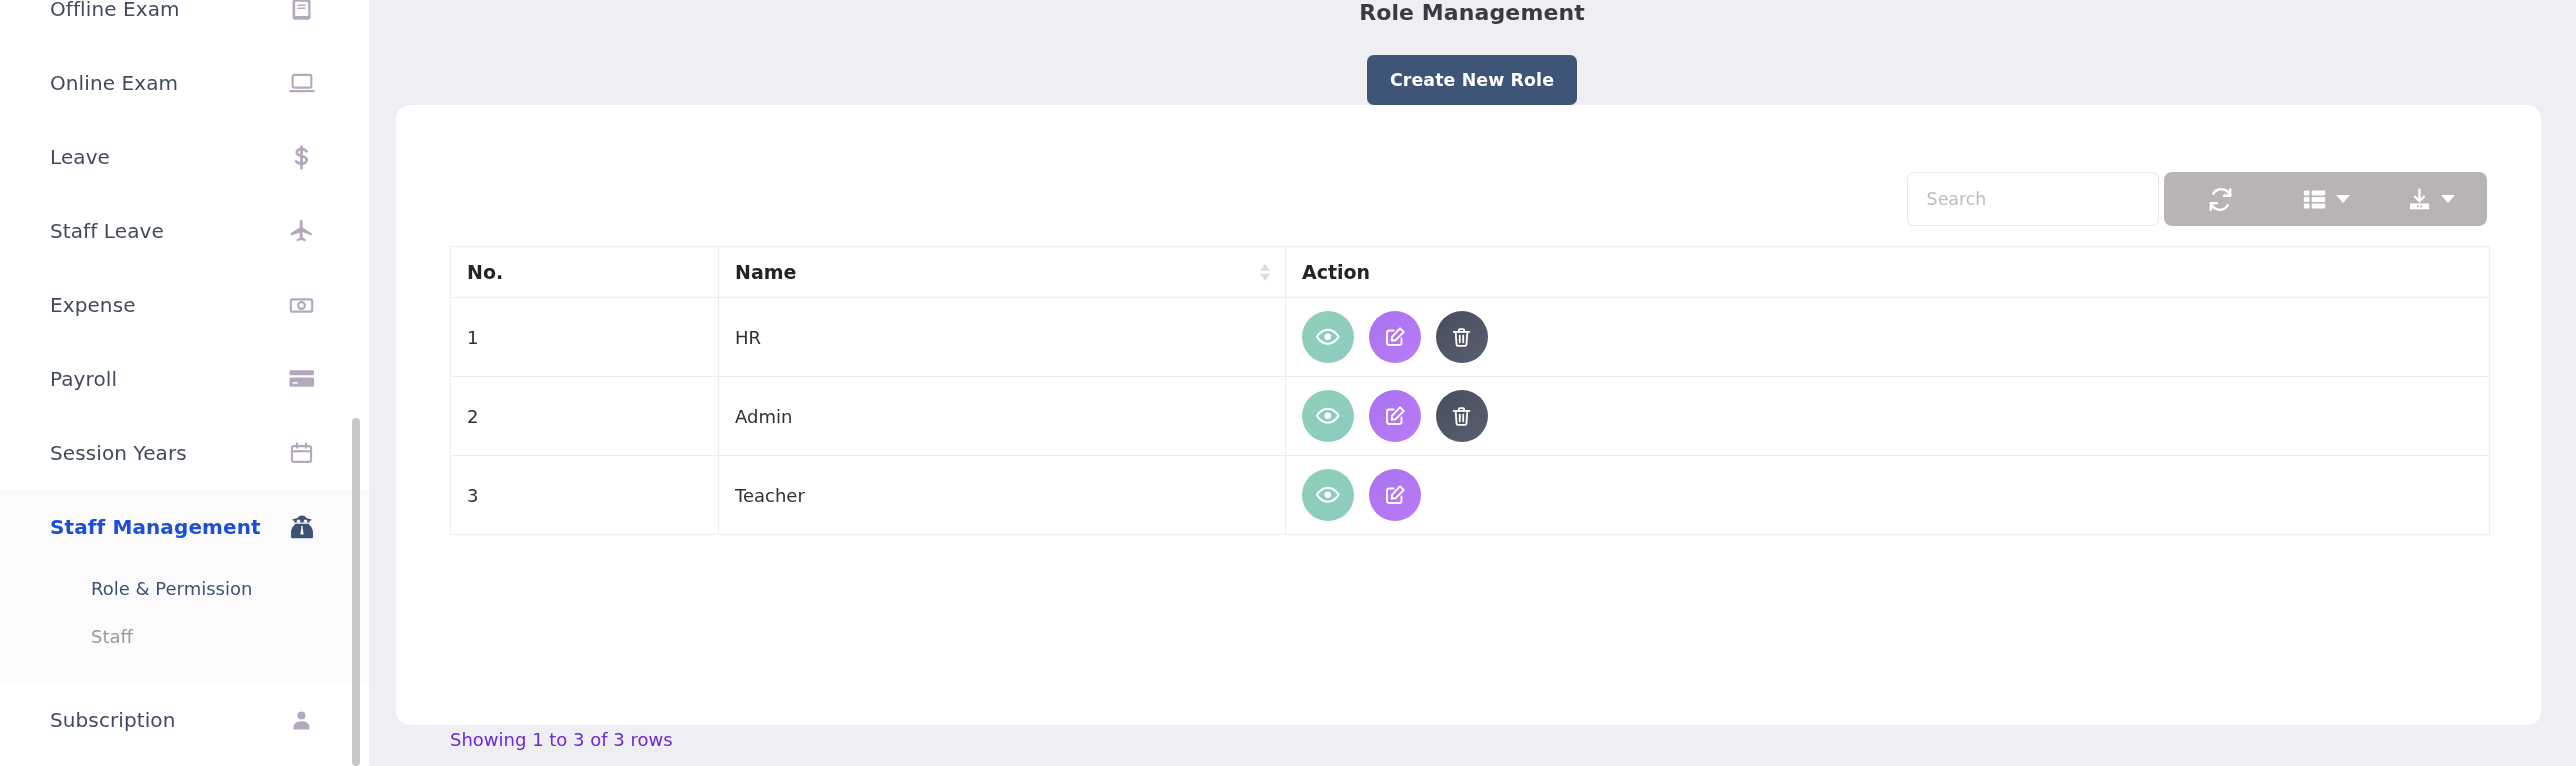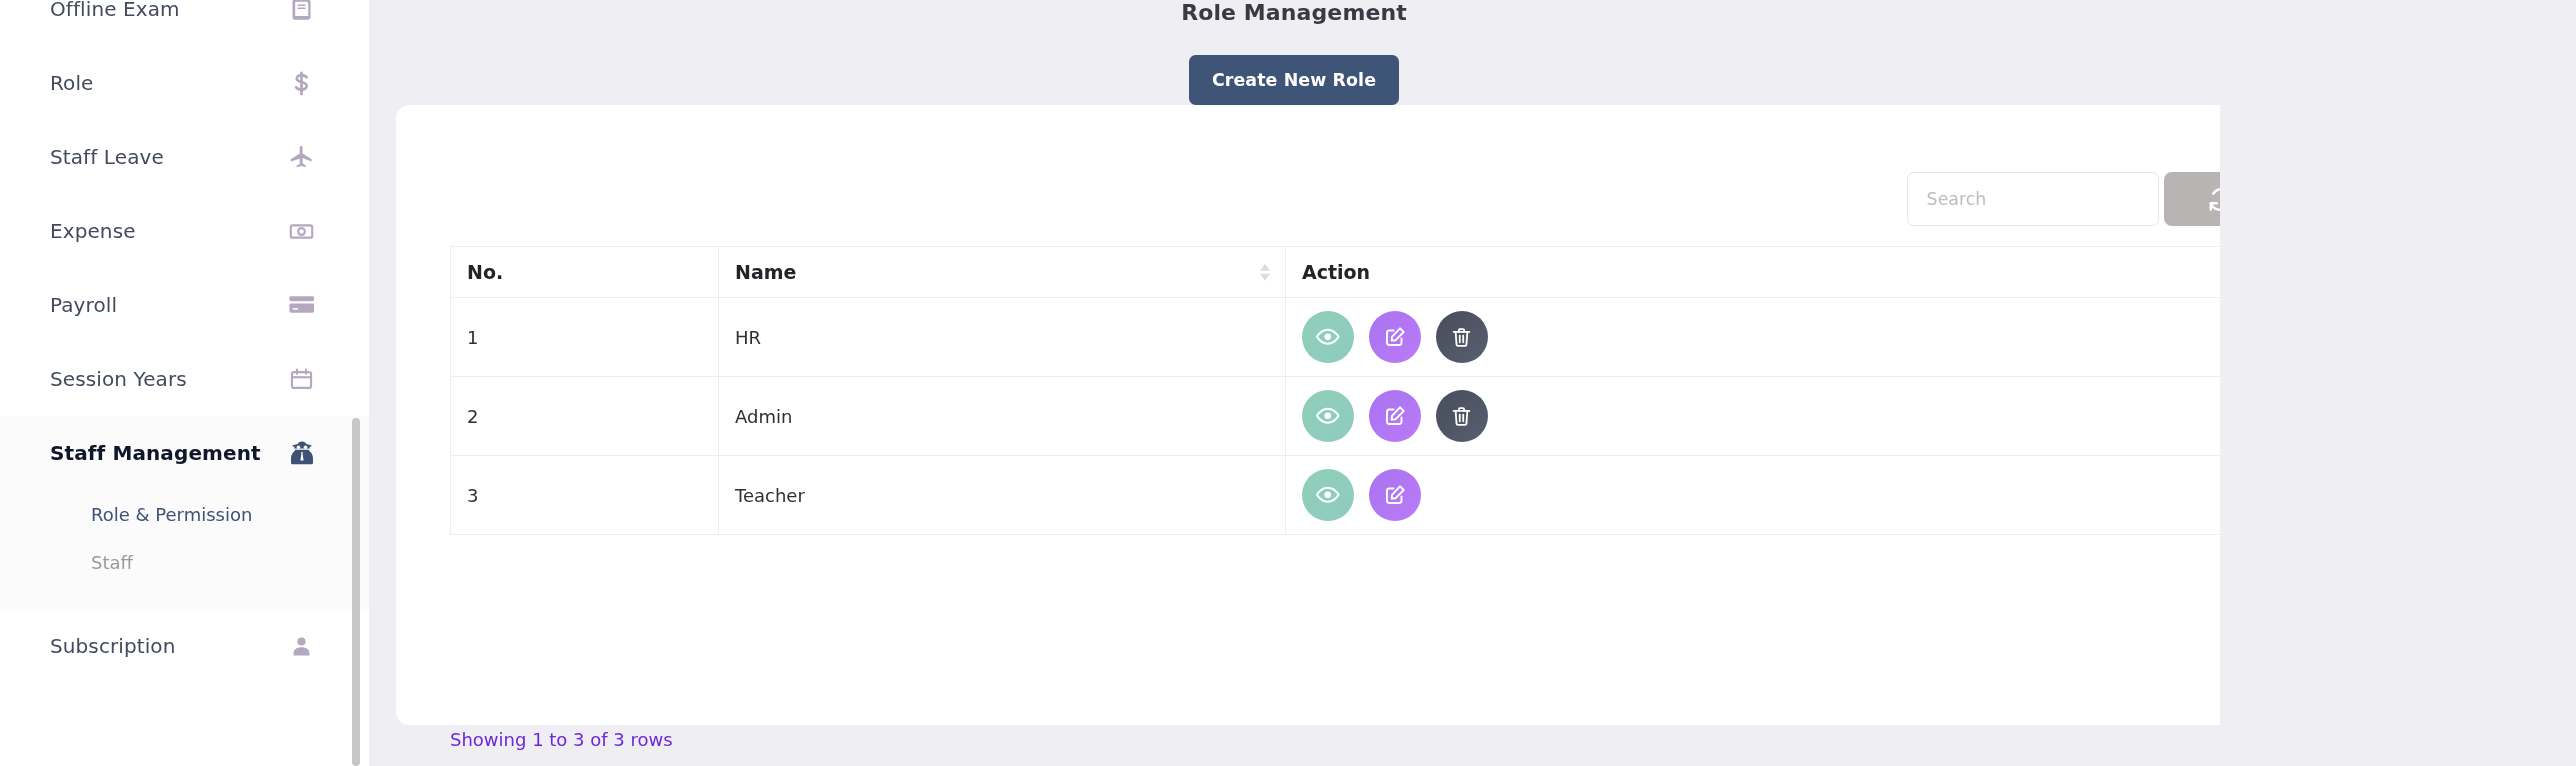--- a/index.html
+++ b/index.html
@@ -2,21 +2,21 @@
 <html style="font-size:10.7px"><head>
 <meta charset="utf-8">
 <style>
   * { box-sizing: border-box; margin: 0; padding: 0; }
   html, body {
     width: 2576px; height: 766px;
     overflow: hidden;
     font-family: "DejaVu Sans", "Liberation Sans", sans-serif;
     background: #efeef3;
   }
-  .app { display: flex; width: 2220px; height: 766px; }
+  .app { display: flex; width: 2576px; height: 766px; }
 
   
   .sidebar {
     width: 369px; height: 766px;
     background: #ffffff;
     position: relative;
     flex: 0 0 369px;
     overflow: hidden;
   }
   .nav-list { position: relative; margin-top: -28px; }
@@ -35,21 +35,21 @@
   .nav-item .nav-ico {
     width: 35px; height: 35px;
     display: flex; align-items: center; justify-content: center;
     color: #b4a8bf;
     flex: 0 0 auto;
   }
   .nav-item .nav-ico svg { display: block; }
 
   .nav-group.active { background: #fbfbfc; }
   .nav-group.active .nav-item > .label {
-    color: #0f172a; font-weight: 700;
+    color: #1d4ed8; font-weight: 700;
   }
   .nav-group.active .nav-item .nav-ico { color: #3e5273; }
 
   .sub-list { padding-bottom: 23px; }
   .sub-item {
     height: 48px; display: flex; align-items: center;
     padding-left: 91px;
     font-size: 18px;
     cursor: pointer;
   }
@@ -229,24 +229,35 @@
           <span class="label">Offline Exam</span>
           <span class="nav-ico">
             <svg width="27" height="27" viewBox="0 0 24 24" fill="currentColor">
                 <path d="M4 19V5a2 2 0 0 1 2-2h12.5L20 4.5v15L18.5 21H6a2 2 0 0 1-2-2Zm3-1.2h11V6.2L16.8 5H7c-.4 0-.6.3-.6.6v11.6c0 .3.2.6.6.6Z"></path>
                 <path d="M8.5 7.5h7v1.4h-7zM8.5 10.2h7v1.4h-7z"></path>
               </svg>
           </span>
         </div>
       </div>
 
-
-      <div class="nav-group">
-        <div class="nav-item">
-          <span class="label">Role</span>
+      <div class="nav-group">
+        <div class="nav-item">
+          <span class="label">Online Exam</span>
+          <span class="nav-ico">
+            <svg width="28" height="28" viewBox="0 0 24 24" fill="none" stroke="currentColor" stroke-width="1.8">
+                <rect x="4" y="5" width="16" height="11" rx="1.5"></rect>
+                <path d="M2 19h20" stroke-linecap="round"></path>
+              </svg>
+          </span>
+        </div>
+      </div>
+
+      <div class="nav-group">
+        <div class="nav-item">
+          <span class="label">Leave</span>
           <span class="nav-ico">
             <svg width="27" height="27" viewBox="0 0 24 24" fill="none" stroke="currentColor" stroke-width="2.4" stroke-linecap="round">
                 <path d="M12 2.5v19"></path>
                 <path d="M16.5 6.5c-.9-1.3-2.6-2-4.5-2-2.5 0-4.2 1.2-4.2 3s1.6 2.6 4.2 3.2c2.9.7 4.6 1.5 4.6 3.4 0 2-1.9 3.4-4.6 3.4-2.1 0-3.9-.8-4.8-2.1"></path>
               </svg>
           </span>
         </div>
       </div>
 
       <div class="nav-group">

